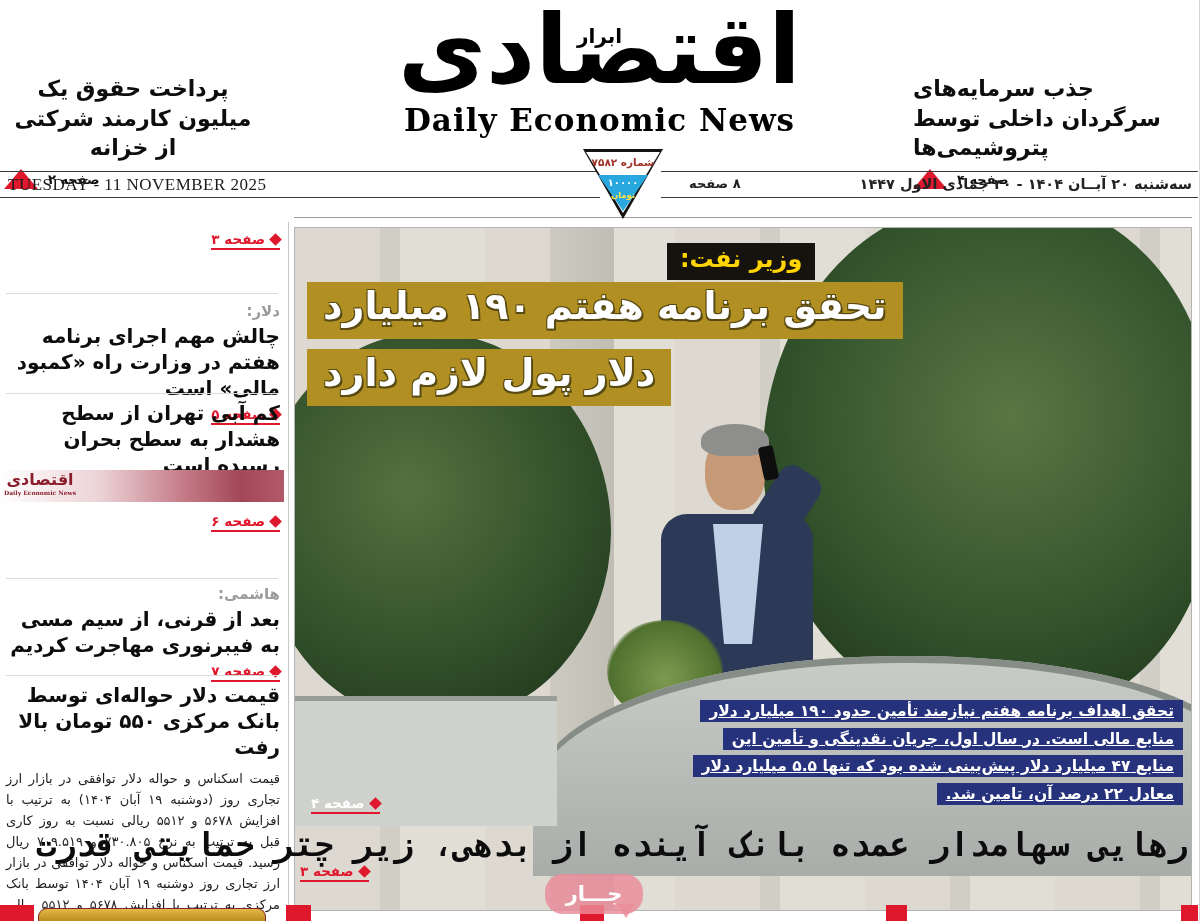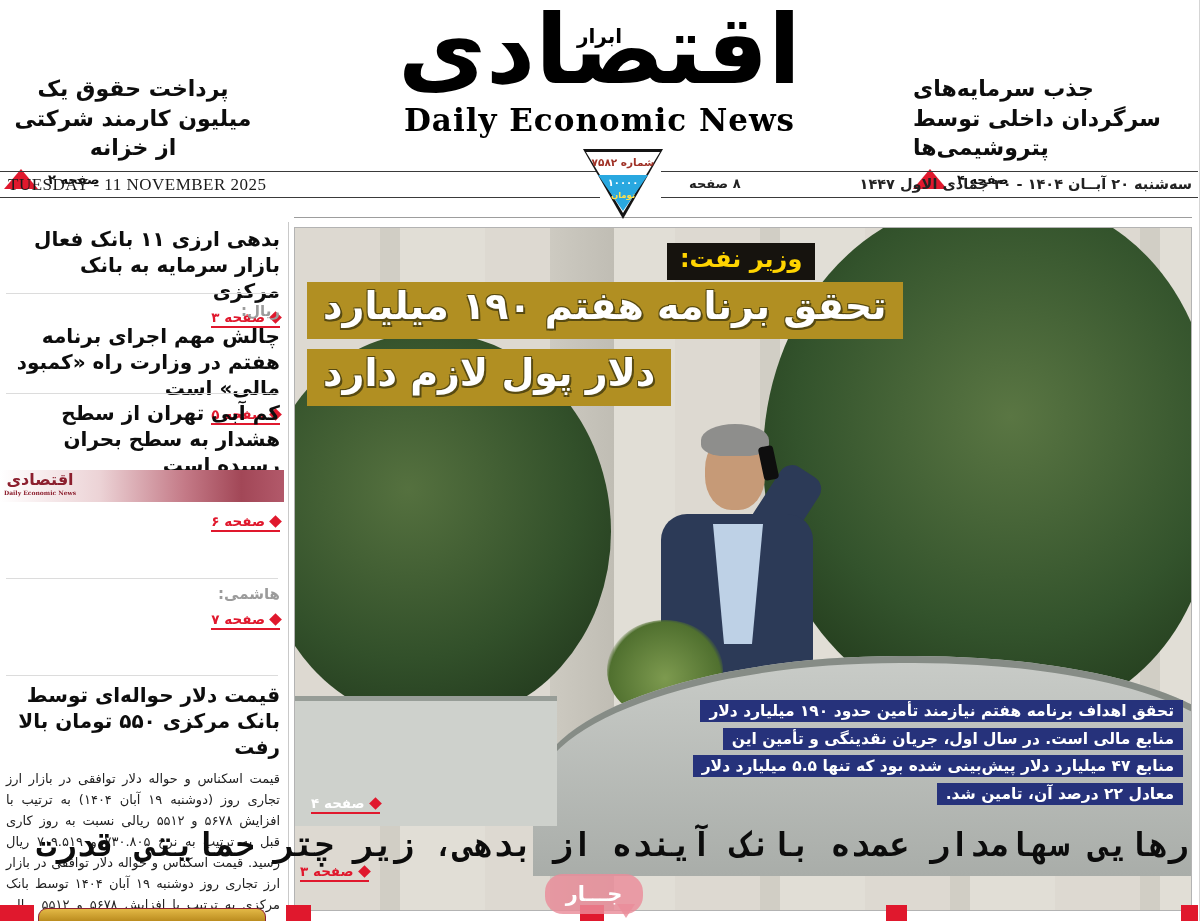--- a/index.html
+++ b/index.html
@@ -94,21 +94,21 @@
   .kicker-box { position:absolute; left:372px; top:15px; background:#16130e; color:#ffd400;
     font-weight:bold; font-size:24px; padding:2px 13px 7px; direction:rtl; white-space:nowrap; }
   .hl { position:absolute; background:#b18f22; color:#fff; font-weight:bold; font-size:38px; line-height:1.15;
     padding:3px 16px 10px; direction:rtl; white-space:nowrap;
     text-shadow:2px 2px 0 #574a12, -1px -1px 0 #574a12, 1px -1px 0 #574a12, -1px 2px 0 #574a12; }
   .hl1 { left:12px; top:54px; }
   .hl2 { left:12px; top:121px; }
 
   .photo-caption { position:absolute; right:8px; top:470px; width:492px; direction:rtl; text-align:right;
     font-weight:bold; font-size:15.5px; line-height:1.78; color:#fff; }
-  .photo-caption span { background:#26327b; padding:2px 9px; box-decoration-break:clone; -webkit-box-decoration-break:clone; }
+  .photo-caption span { background:#26327b; padding:2px 9px; box-decoration-break:clone;text-decoration:underline; -webkit-box-decoration-break:clone; }
   .photo-pg { position:absolute; left:16px; top:562px; }
   .photo-pg .pg-label { color:#fff; }
 
   
   .bottom-head { position:absolute; left:294px; top:828px; width:898px; direction:rtl; }
   .bottom-title { font-weight:bold; font-size:33px; line-height:1.2; color:#0c0c0c; text-align:right; padding-right:4px; white-space:nowrap;font-family:Liberation Mono, monospace; }
   .bottom-pg { position:absolute; left:6px; top:30px; }
 
   .watermark { position:absolute; left:545px; top:874px; width:98px; height:40px; z-index:7;
     background:rgba(234,140,154,0.82); border-radius:18px; display:flex; align-items:center; justify-content:center;
@@ -159,30 +159,29 @@
     <div class="price-val">۱۰۰۰۰</div>
     <div class="price-unit">تومان</div>
   </div>
 
   <div class="top-rule"></div>
   <div class="v-divider"></div>
 
   <div class="sidebar">
 
     <div class="s-item" style="top:6px">
-      <div class="s-title">بدهی ارزی ۱۱ بانک فعال بازار سرمایه به بانک مرکزی</div>
       <span class="pg">
         <span class="diamond"></span>
         <span class="pg-label">صفحه ۳</span>
       </span>
     </div>
     <div class="divh" style="top:73px"></div>
 
     <div class="s-item" style="top:82px">
-      <div class="s-kicker">ریال:</div>
+      <div class="s-kicker">دلار:</div>
       <div class="s-title">چالش مهم اجرای برنامه هفتم در وزارت راه «کمبود مالی» است</div>
       <span class="pg">
         <span class="diamond"></span>
         <span class="pg-label">صفحه ۵</span>
       </span>
     </div>
     <div class="divh" style="top:173px"></div>
 
     <div class="s-item" style="top:180px">
       <div class="s-title">کم آبی تهران از سطح هشدار به سطح بحران رسیده است</div>
@@ -202,20 +201,21 @@
     <div class="s-item" style="top:288px">
       <span class="pg">
         <span class="diamond"></span>
         <span class="pg-label">صفحه ۶</span>
       </span>
     </div>
     <div class="divh" style="top:358px"></div>
 
     <div class="s-item" style="top:365px">
       <div class="s-kicker">هاشمی:</div>
+      <div class="s-title">بعد از قرنی، از سیم مسی به فیبرنوری مهاجرت کردیم</div>
       <span class="pg">
         <span class="diamond"></span>
         <span class="pg-label">صفحه ۷</span>
       </span>
     </div>
     <div class="divh" style="top:455px"></div>
 
     <div class="s-item" style="top:462px">
       <div class="s-title">قیمت دلار حواله‌ای توسط بانک مرکزی ۵۵۰ تومان بالا رفت</div>
       <div class="dollar-body">قیمت اسکناس و حواله دلار توافقی در بازار ارز تجاری روز (دوشنبه ۱۹ آبان ۱۴۰۴) به ترتیب با افزایش ۵۶۷۸ و ۵۵۱۲ ریالی نسبت به روز کاری قبل به ترتیب به نرخ ۷۳۰.۸۰۵ و ۷۰۹.۵۱۹ ریال رسید. قیمت اسکناس و حواله دلار توافقی در بازار ارز تجاری روز دوشنبه ۱۹ آبان ۱۴۰۴ توسط بانک مرکزی به ترتیب با افزایش ۵۶۷۸ و ۵۵۱۲ ریالی نسبت به روز کاری قبل به ترتیب در نرخ ۷۳۰.۸۰۵ و ۷۰۹.۵۱۹ ریال رسید. جدیدترین آمار از معاملات بازار ارز حاکی از آن است که برای نخستین‌بار نرخ حواله دلار آمریکا در...</div>

